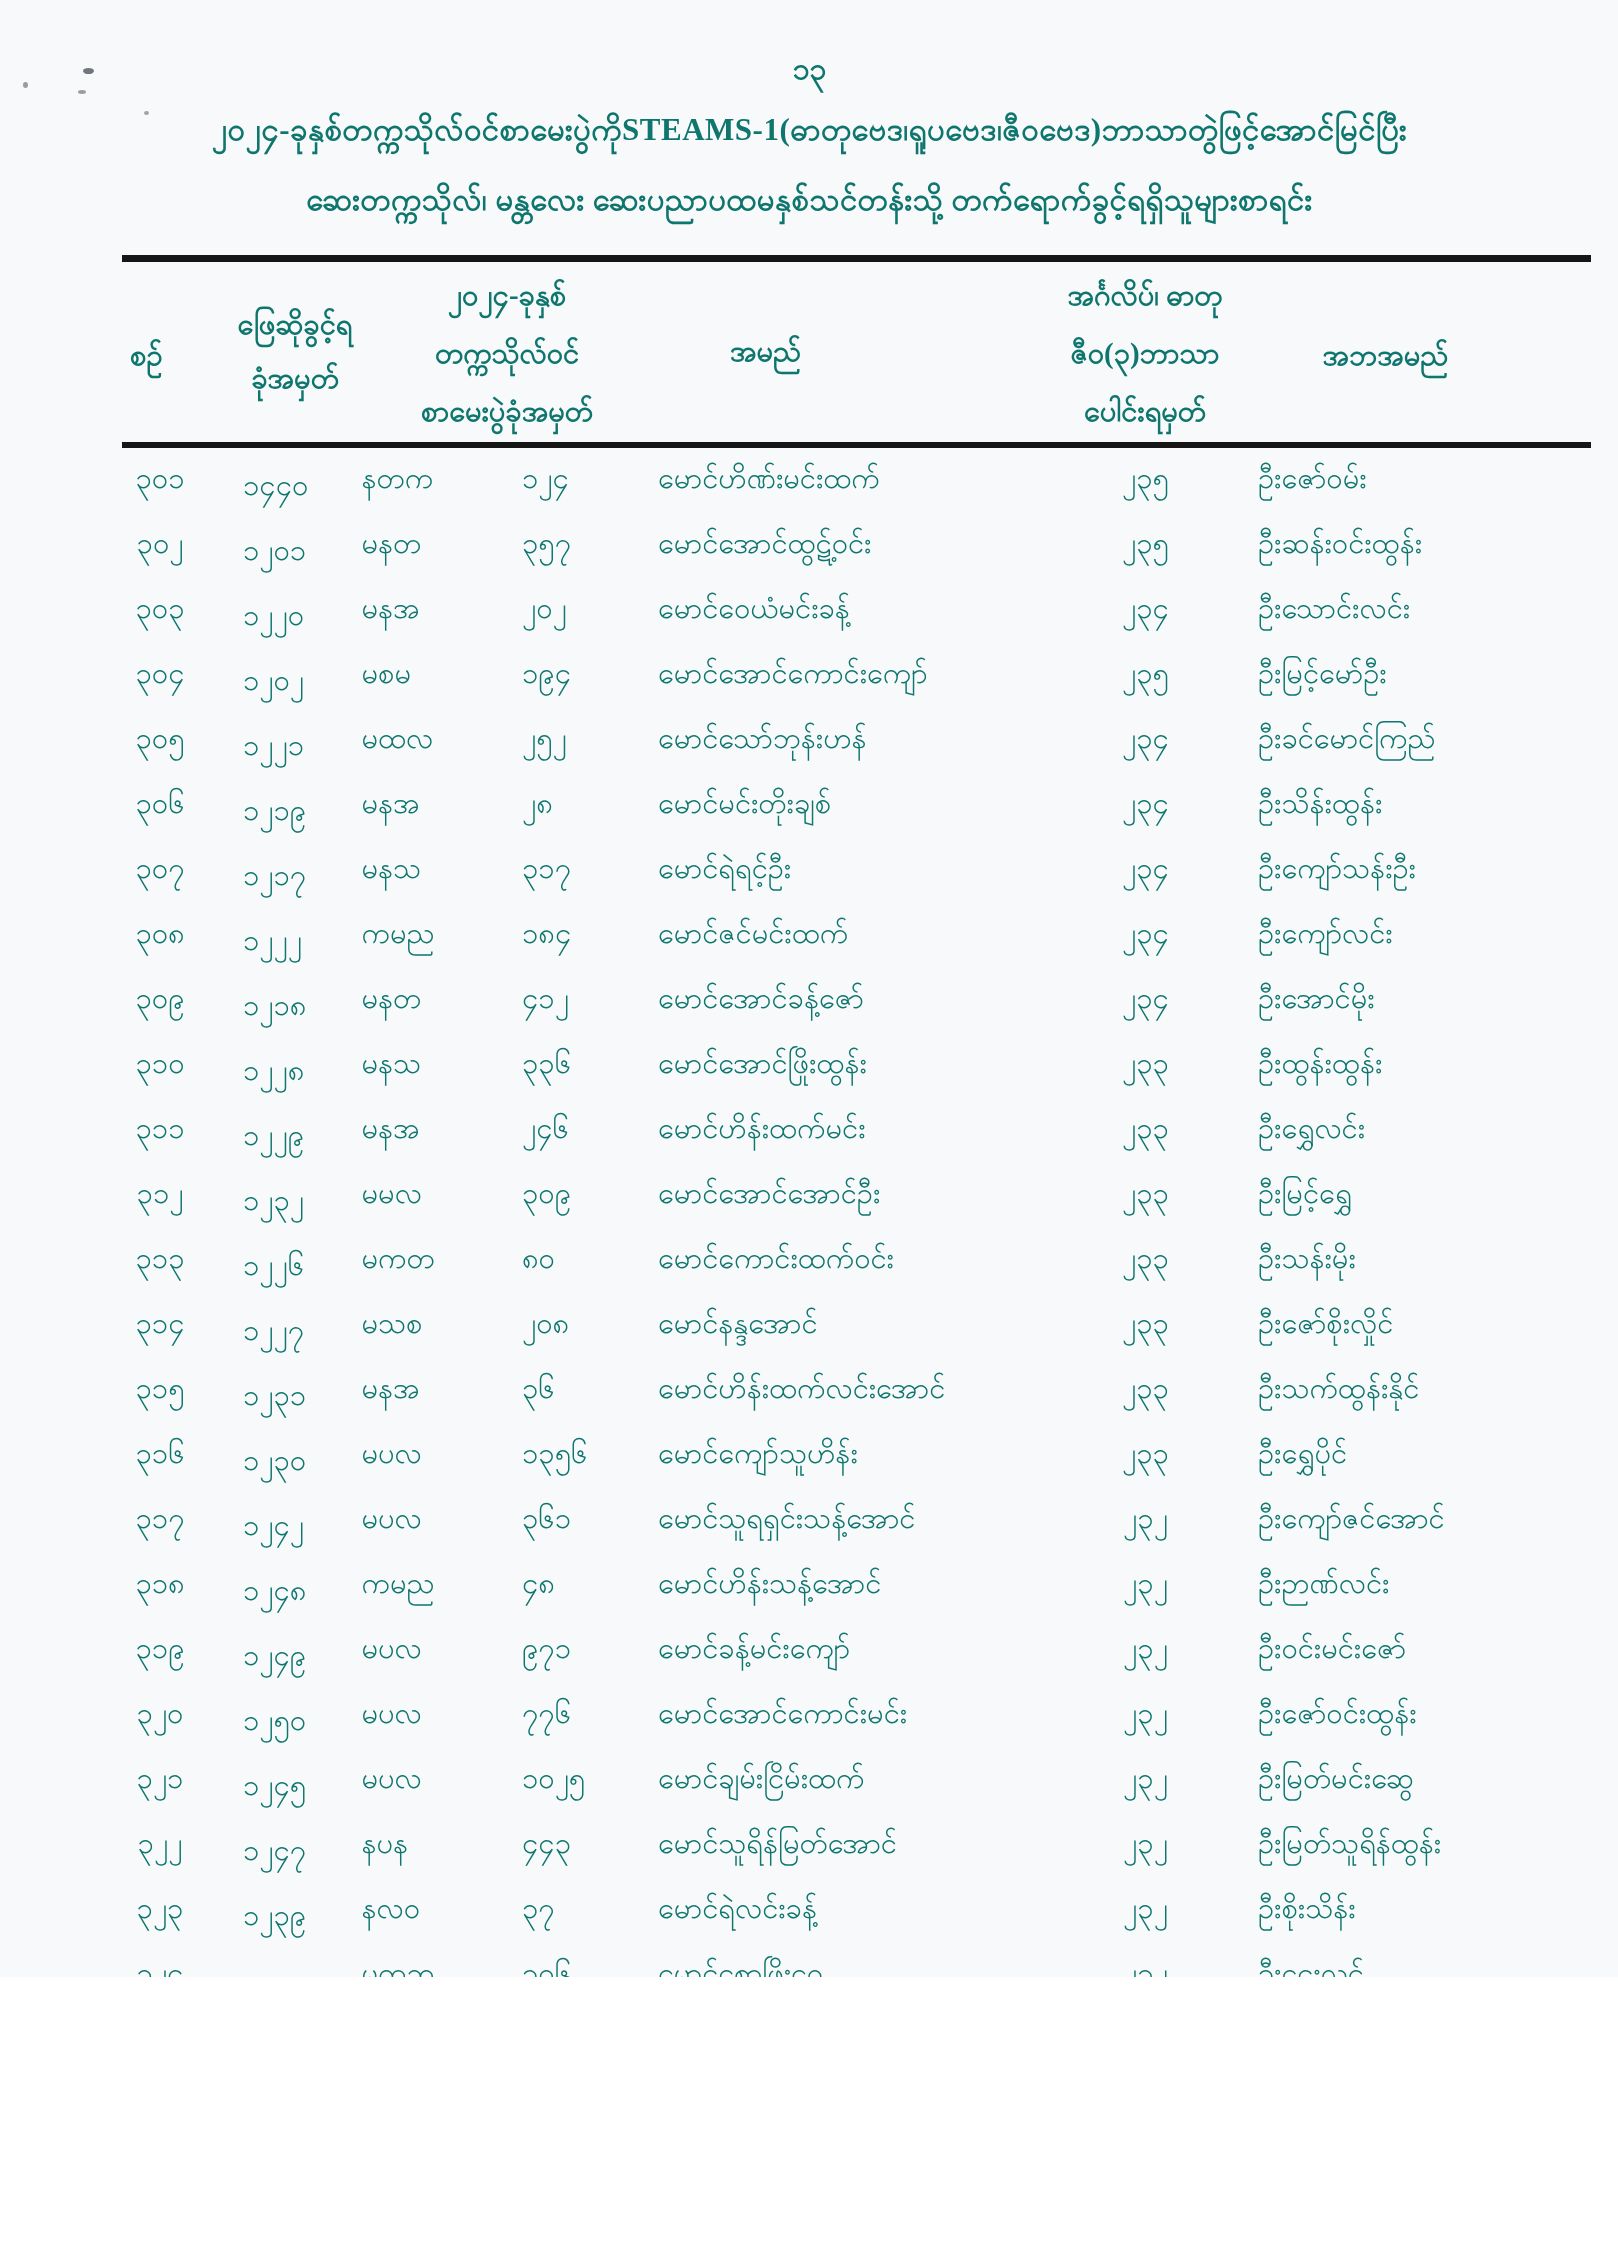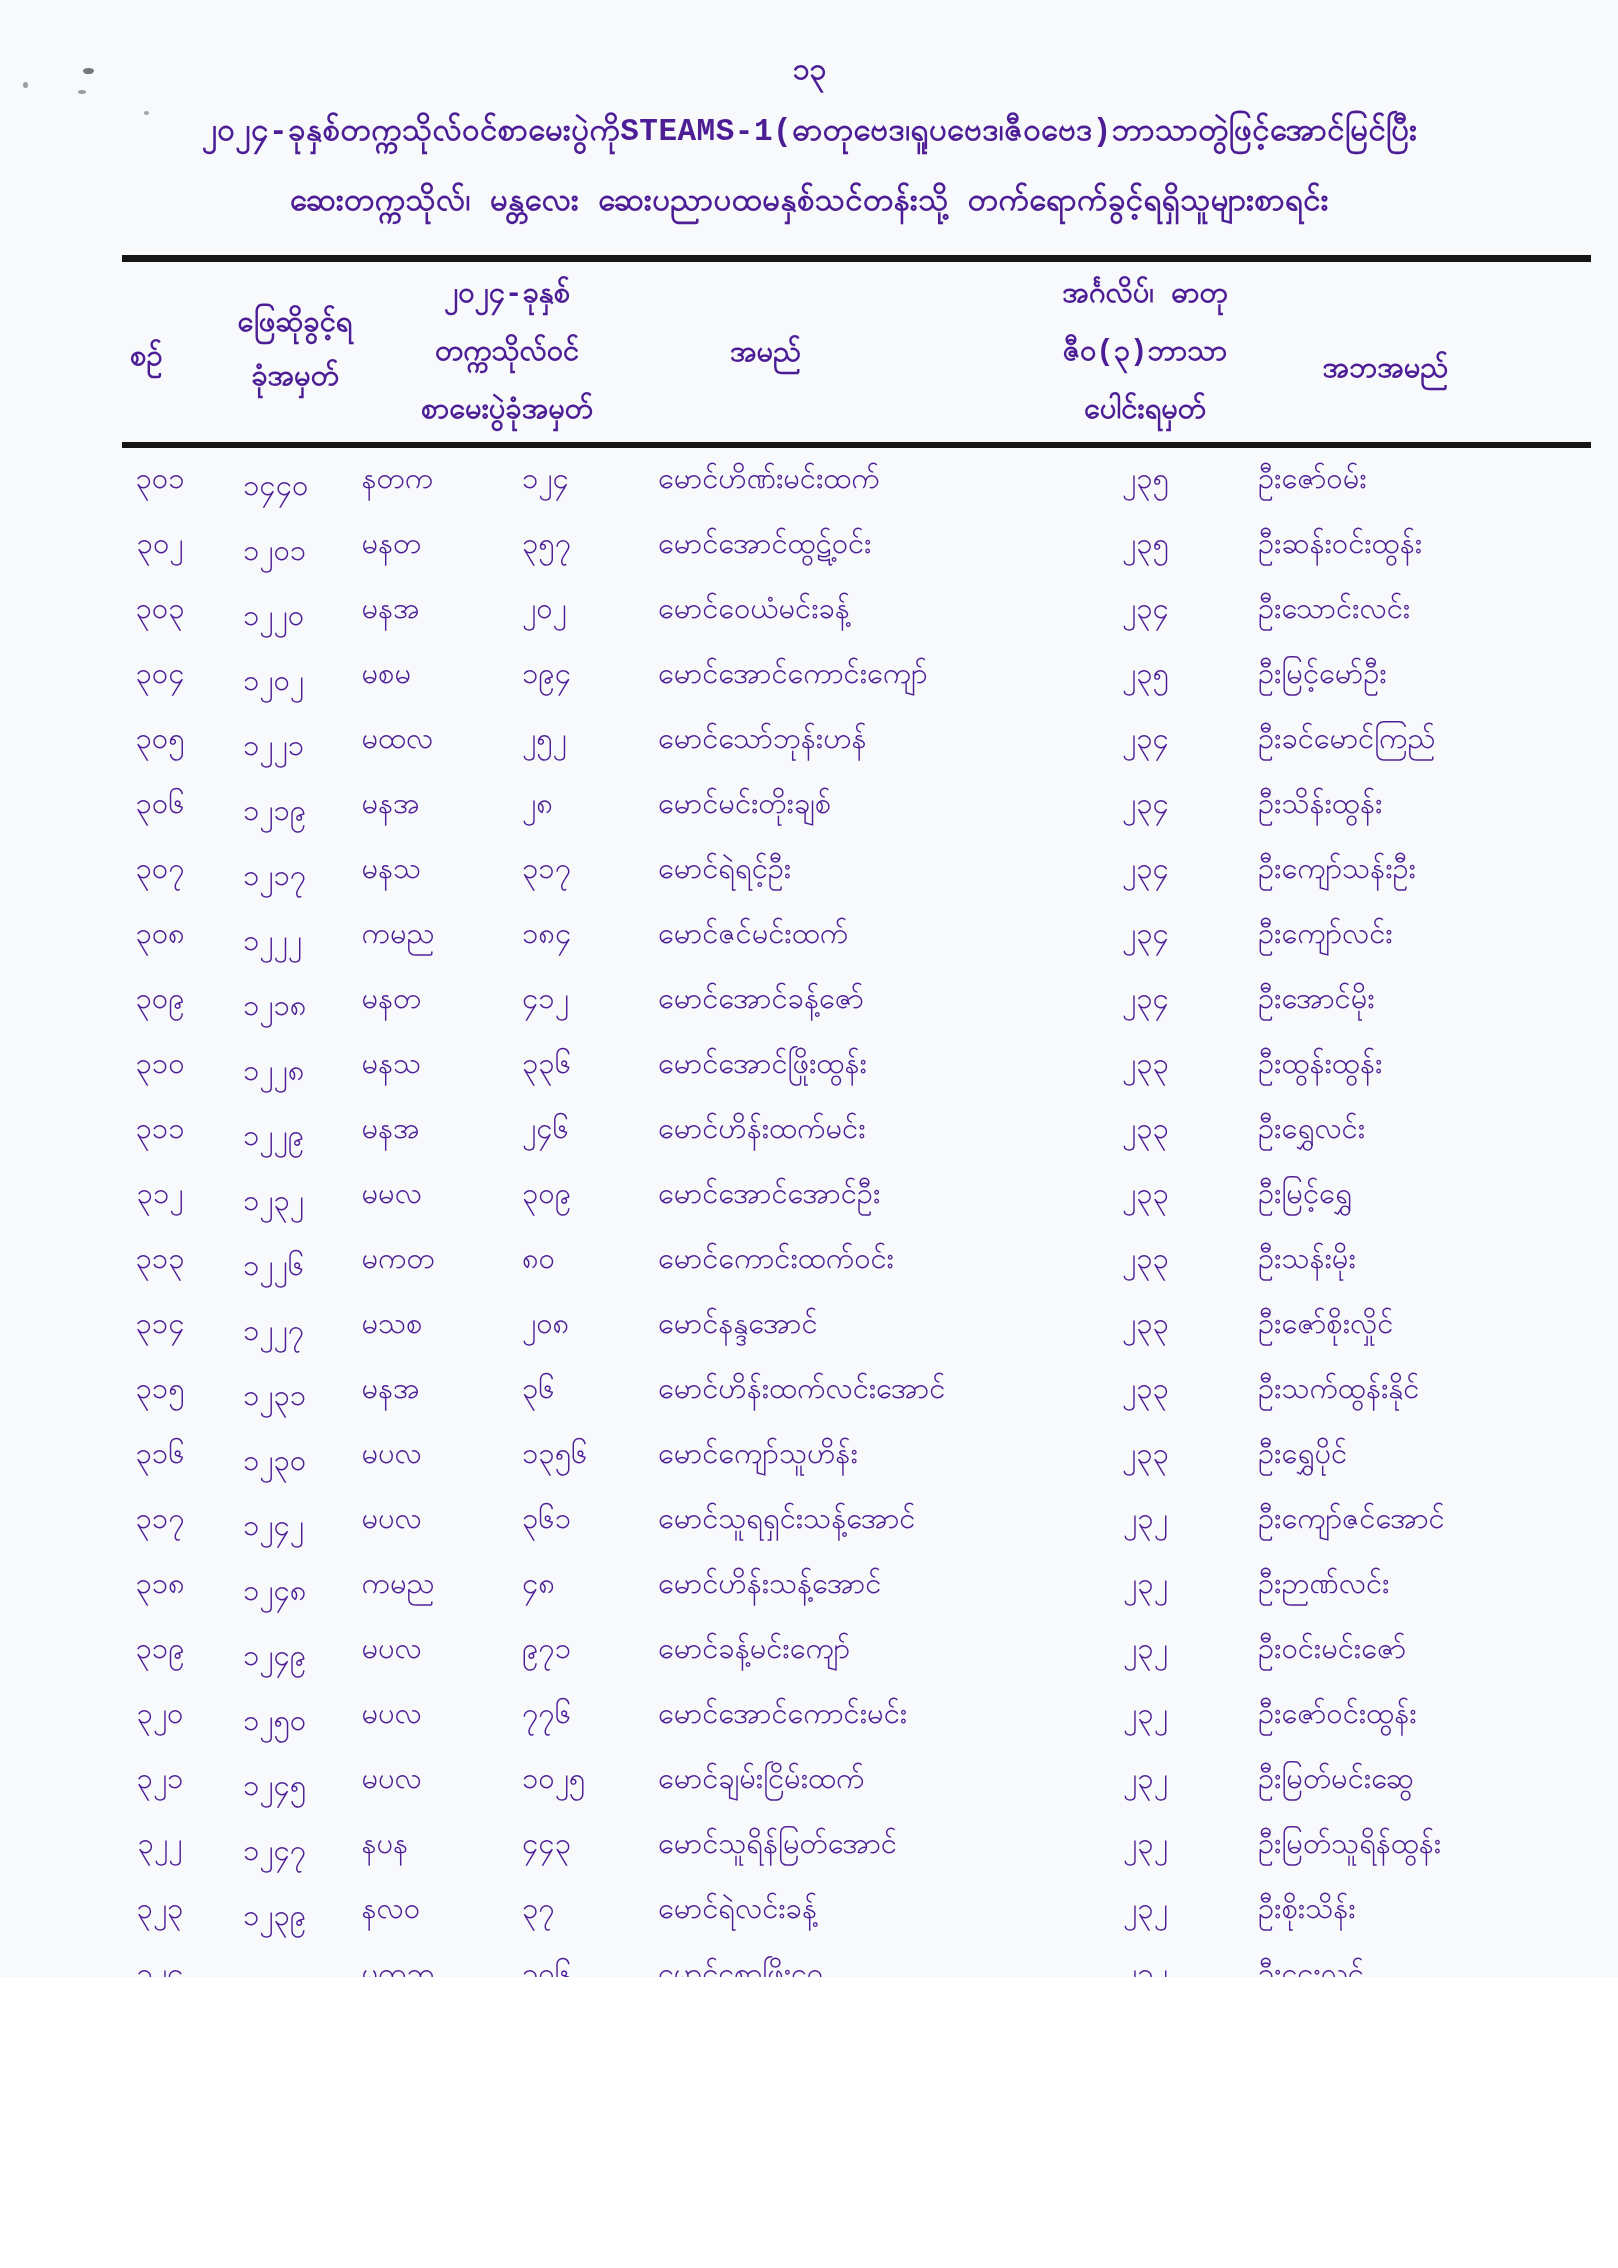--- a/index.html
+++ b/index.html
@@ -1,38 +1,38 @@
 <!DOCTYPE html>
 <html><head>
 <meta charset="utf-8">
 <style>
   html,body { margin:0; padding:0; background:#ffffff; }
   .page {
     position:relative; width:1619px; height:1977px;
     background:#f7f9fb; overflow:hidden;
-    font-family:Liberation Mono, monospace; color:#4c1d95;
+    font-family:Liberation Serif, serif; color:#0f766e;
   }
   .center-text { position:absolute; left:0; width:100%; text-align:center; }
   .page-number { top:49px; font-size:30px; font-weight:bold; }
   .title-line1 { top:109px; font-size:31px; font-weight:bold; letter-spacing:0.5px; }
   .title-line2 { top:179px; font-size:31px; font-weight:bold; letter-spacing:0.5px; }
 
   .rule { position:absolute; left:122px; width:1469px; background:#161616; }
   .rule-top { top:255px; height:6.8px; }
   .rule-mid { top:442px; height:5.8px; }
 
   .thead { position:absolute; left:122px; top:264px; width:1469px; height:179px;
            font-weight:bold; font-size:29px; }
   .hcell { position:absolute; text-align:center; }
   .h-serial { left:-9.7px; width:68px;  top:72px; }
   .h-roll   { left:81px;  width:184px; top:33px; line-height:54px; }
   .h-exam   { left:259px; width:252px; top:1.9px;  line-height:58px; }
   .h-name   { left:566px; width:155px; top:68px; }
   .h-marks  { left:897px; width:252px; top:1.9px;  line-height:58px; }
-  .h-father { left:1157px;width:213px; top:84px; }
+  .h-father { left:1157px;width:213px; top:72px; }
 
   .tbody { position:absolute; left:122px; top:448px; width:1469px; }
   .trow { display:grid; grid-template-columns:76px 146px 118px 165px 470px 97px 1fr;
           height:65px; align-items:center; font-size:29px; }
   .cell { white-space:nowrap; }
   .c-serial { text-align:center; }
   .c-roll   { padding-left:45px;margin-top:13px; }
   .c-code   { padding-left:17.5px; }
   .c-exam   { padding-left:60px; }
   .c-name   { padding-left:31px; }

